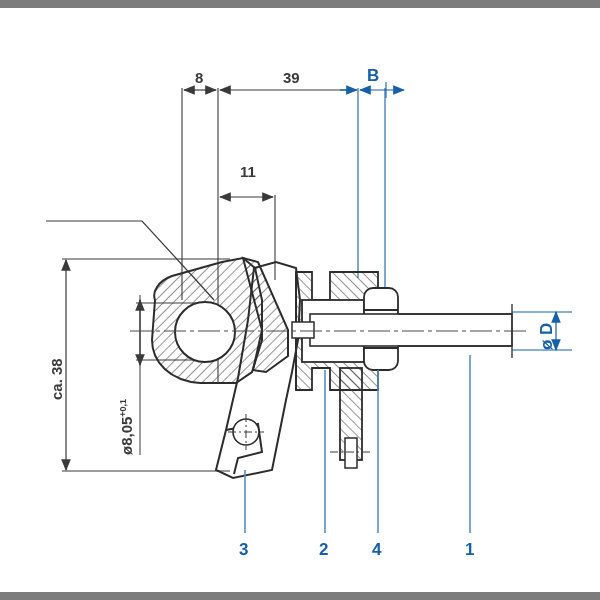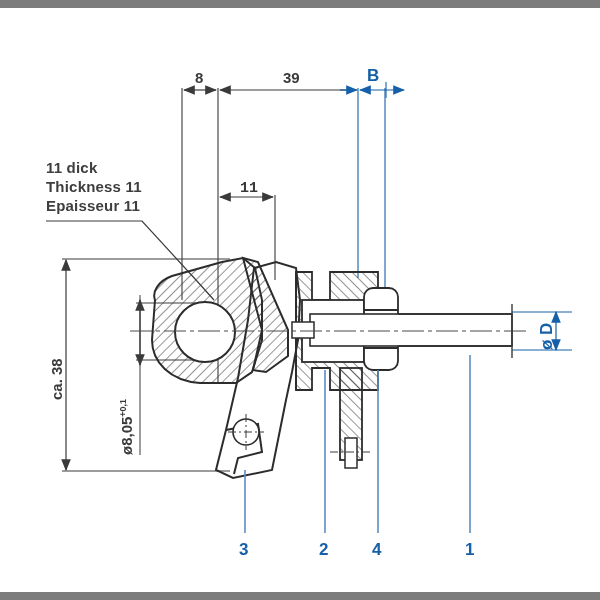--- a/index.html
+++ b/index.html
@@ -195,31 +195,26 @@
     </g>
 
     <g stroke="#5b8fc2" stroke-width="1.6" fill="none">
       <line x1="245" y1="470" x2="245" y2="533"></line>
       <line x1="325" y1="370" x2="325" y2="533"></line>
       <line x1="378" y1="370" x2="378" y2="533"></line>
       <line x1="470" y1="355" x2="470" y2="533"></line>
     </g>
   </svg>
 
-  <div class="lbl lbl-note" style="left:46px; top:160px;">
-    <div>11 dick</div>
-    <div style="margin-top:4px;">Thickness 11</div>
-    <div style="margin-top:4px;">Epaisseur 11</div>
-  </div>
 
   <div class="lbl dim" style="left:195px; top:70px;">8</div>
   <div class="lbl dim" style="left:283px; top:70px;">39</div>
   <div class="lbl bignum lbl-blue" style="left:367px; top:67px;">B</div>
 
-  <div class="lbl dim" style="left:240px; top:181px;font-family:Liberation Mono, monospace;">11</div>
+  <div class="lbl dim" style="left:240px; top:164px;">11</div>
 
   <div class="lbl dim rot90" style="left:49px; top:400px;">ca. 38</div>
 
   <div class="rot90" style="position:absolute; left:118px; top:455px;">
     <span class="lbl dim" style="position:static;">ø8,05</span><span class="lbl" style="position:static; font-size:9px; vertical-align:super;">+0,1</span>
   </div>
 
   <div class="lbl dim lbl-blue rot90" style="left:538px; top:350px; font-weight:bold; font-size:17px;">ø D</div>
 
   <div class="lbl bignum lbl-blue" style="left:239px; top:541px;">3</div>

